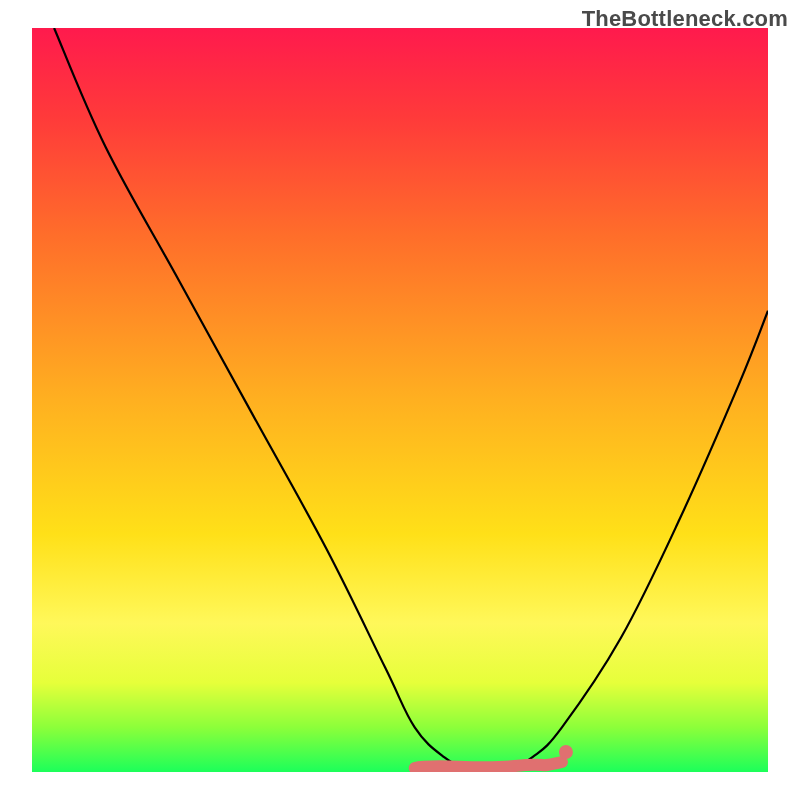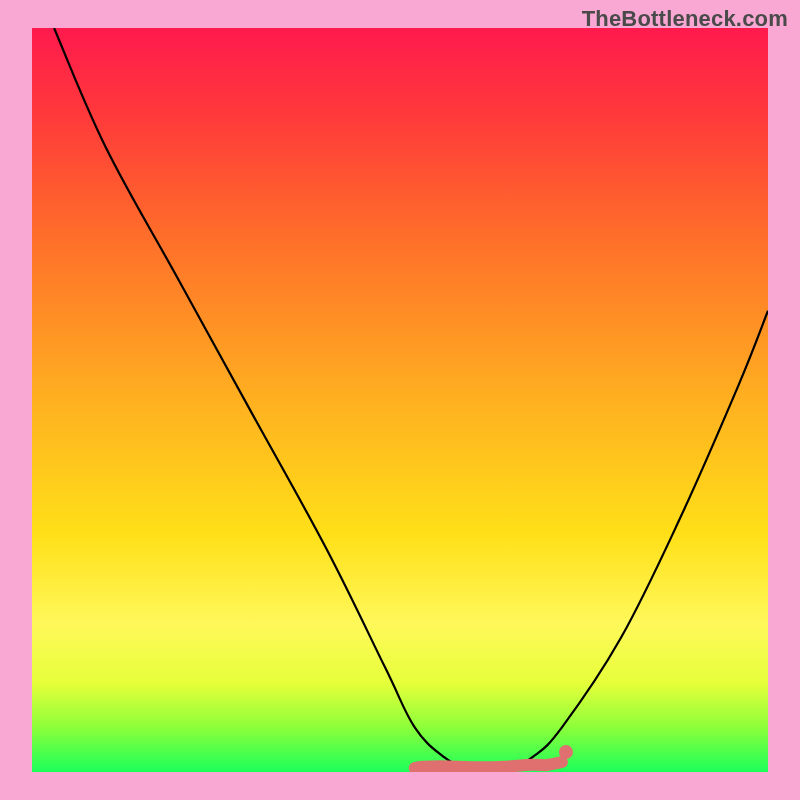--- a/index.html
+++ b/index.html
@@ -8,21 +8,21 @@
     width: 800px;
     height: 800px;
     background: #000;
     overflow: hidden;
     font-family: Arial, Helvetica, sans-serif;
   }
   .frame {
     position: relative;
     width: 800px;
     height: 800px;
-    background: #f9a8d4;
+    background: #ffffff;
   }
   .watermark {
     position: absolute;
     top: 6px;
     right: 12px;
     color: #4a4a4a;
     font-size: 22px;
     font-weight: 600;
     letter-spacing: 0.2px;
     user-select: none;

